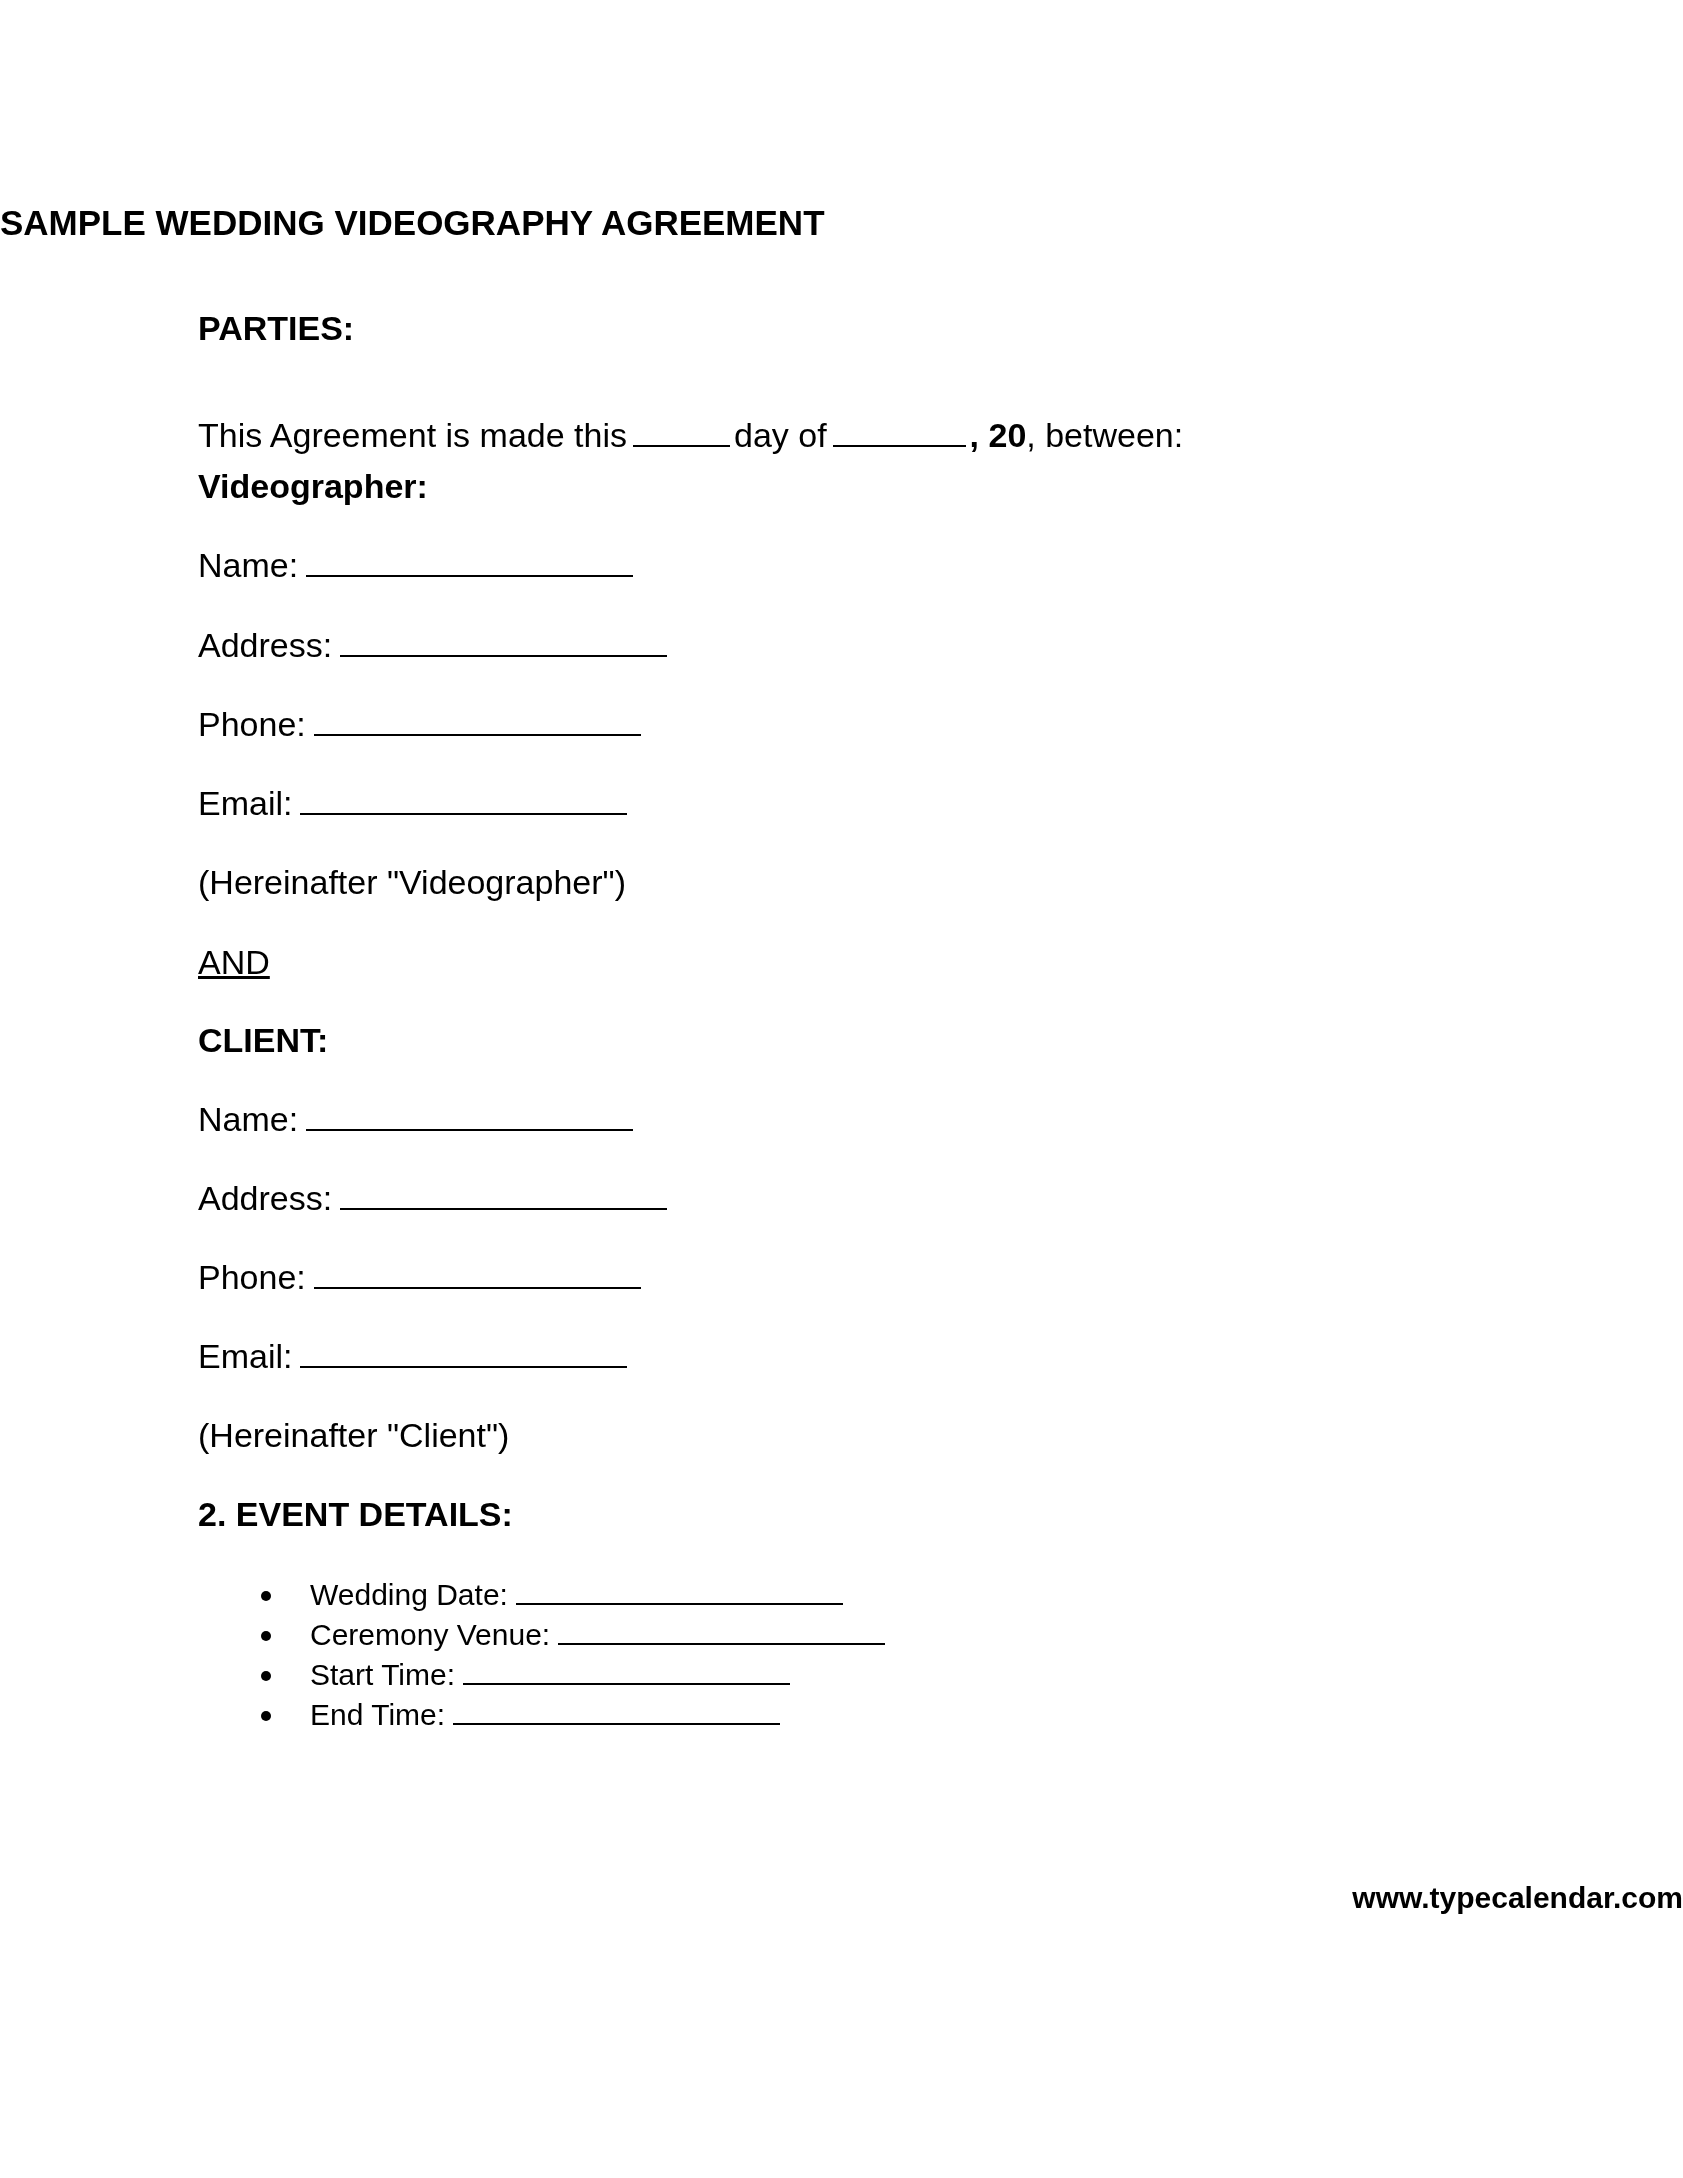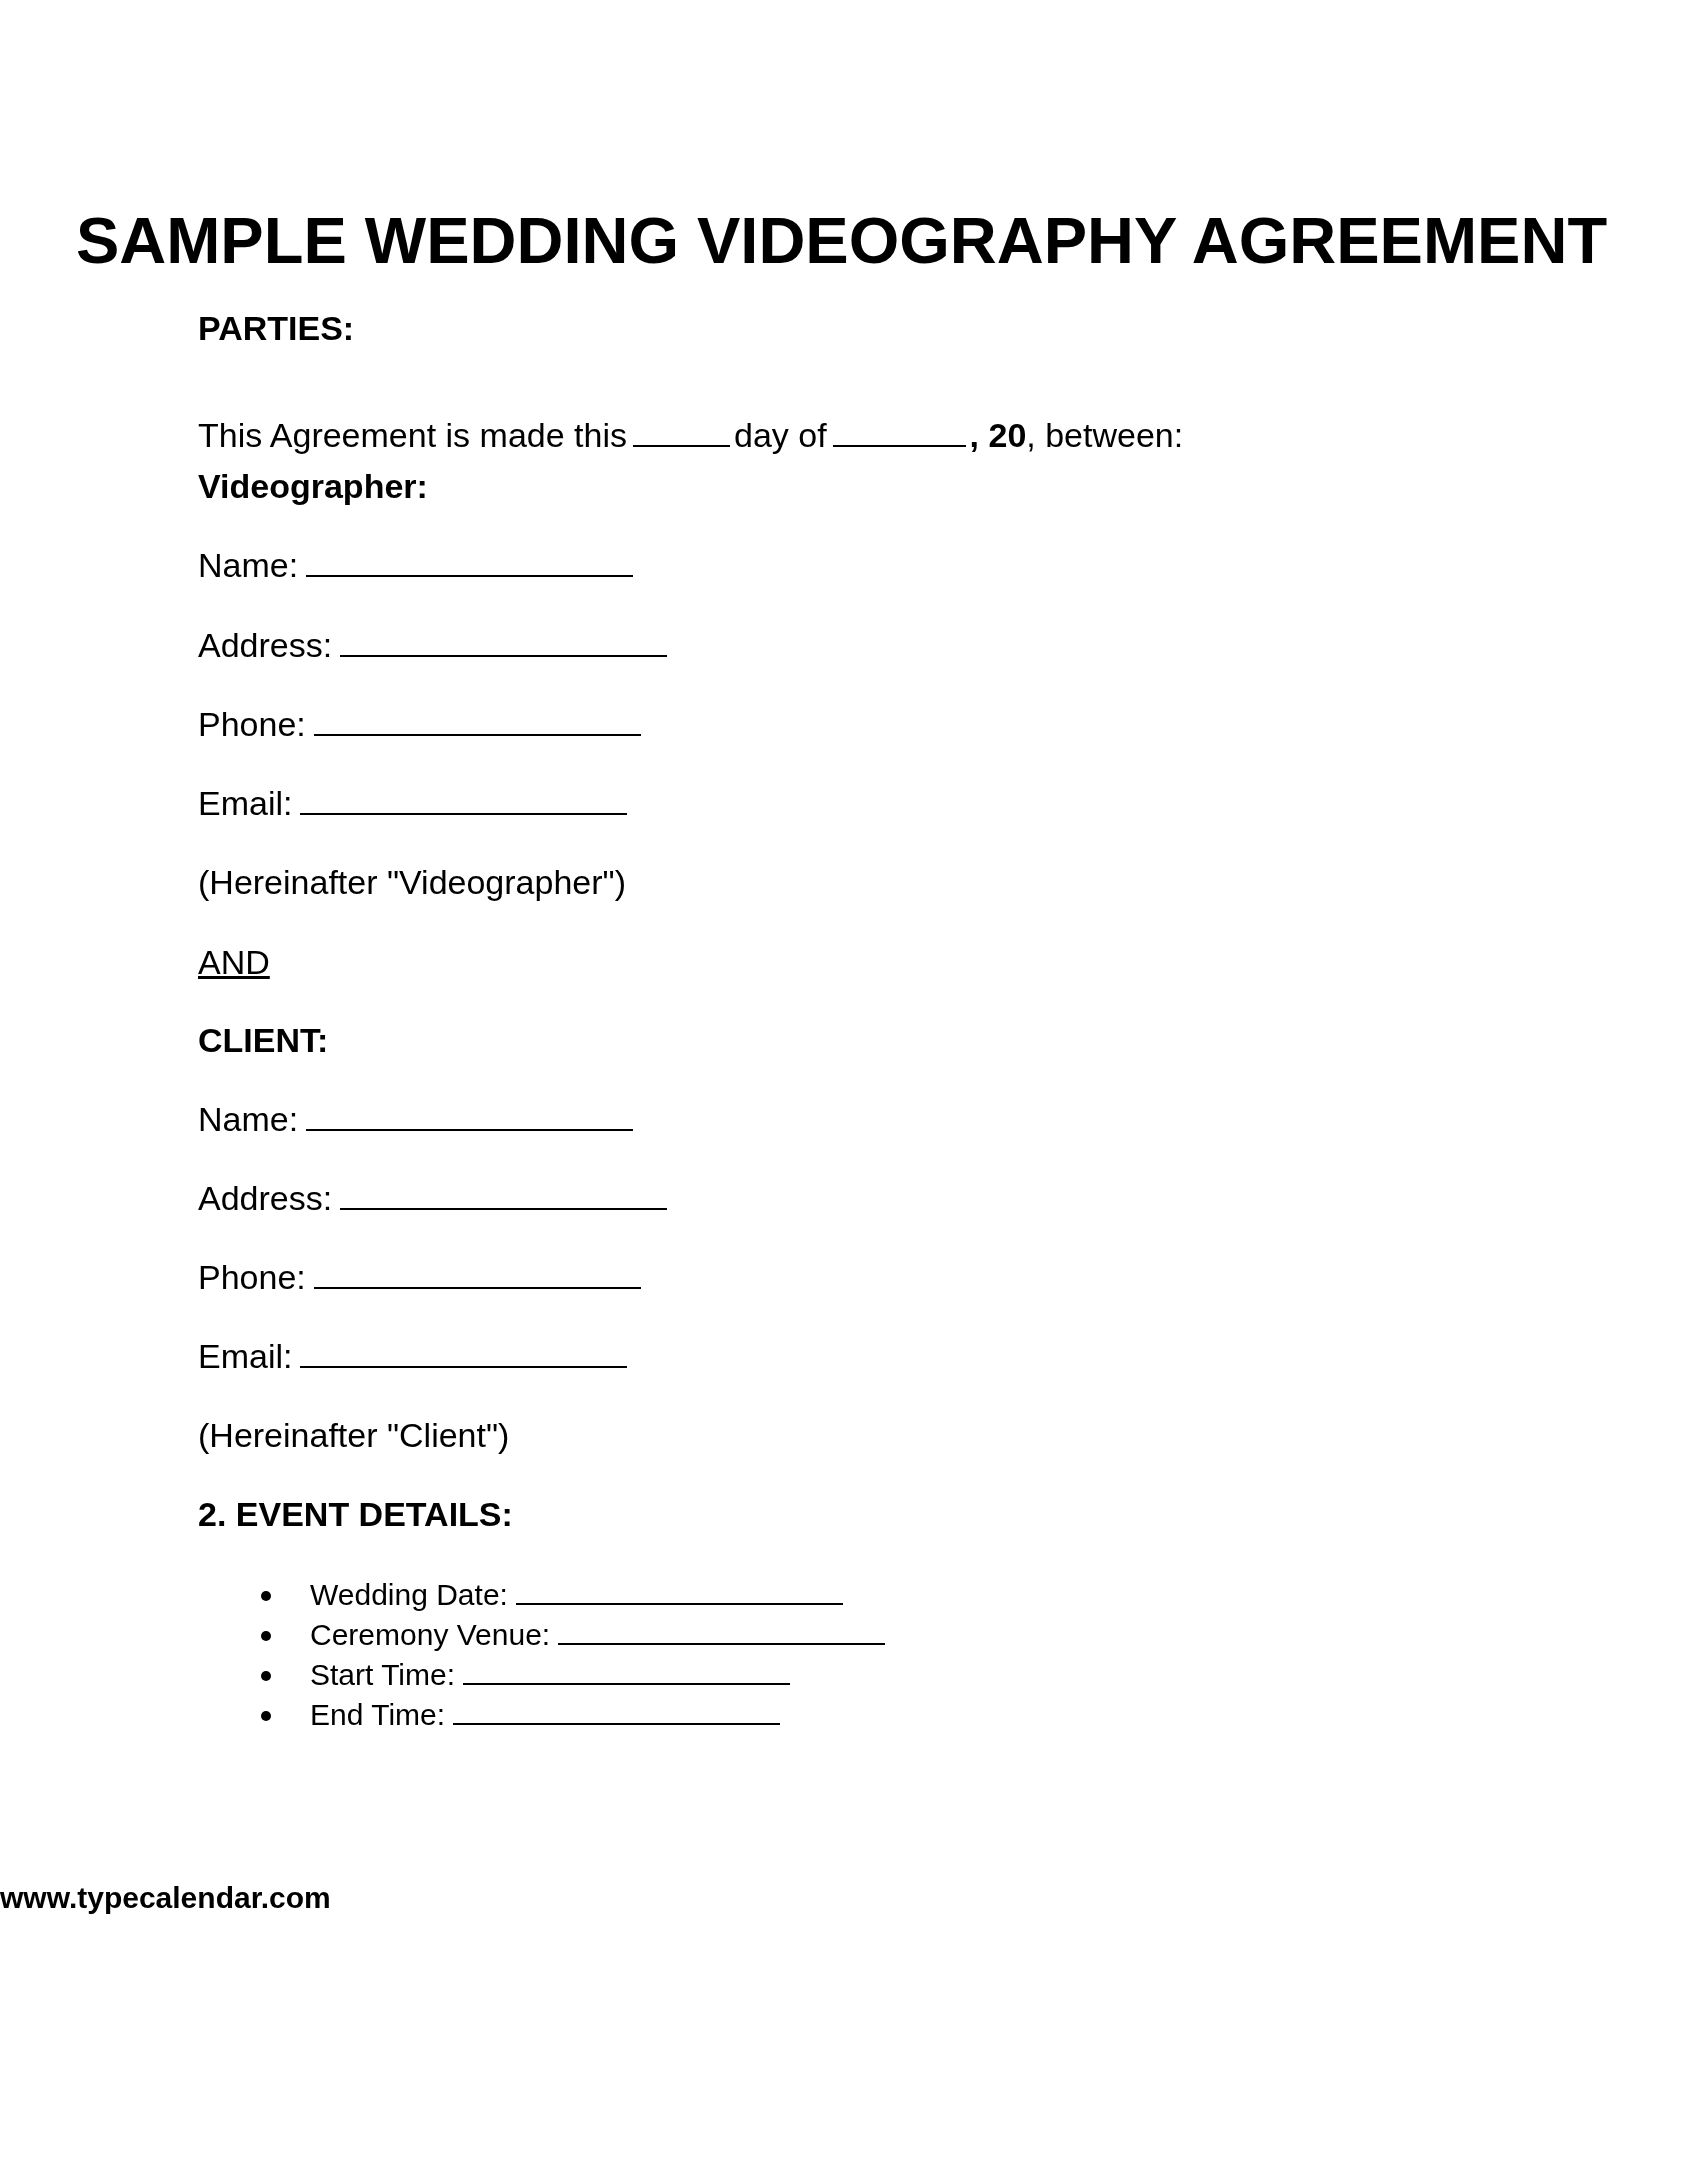--- a/index.html
+++ b/index.html
@@ -1,28 +1,28 @@
 <!DOCTYPE html>
 <html><head>
 <meta charset="utf-8">
 <style>
   html, body { margin:0; padding:0; background:#ffffff; }
   body { width:1683px; height:2178px; position:relative; overflow:hidden;
          font-family:"Liberation Sans", "DejaVu Sans", sans-serif; color:#000; }
   .page { position:absolute; left:0; top:0; width:1683px; height:2178px; background:#fff; }
-  .title { position:absolute; left:0; width:1683px; top:203px; text-align:center;
-           font-size:65px; font-weight:bold; letter-spacing:0px; }
+  .title { position:absolute; left:0; width:1683px; top:203px; 
+           font-size:35px; font-weight:bold; letter-spacing:0px; }
   .line { position:absolute; left:198px; font-size:34px; white-space:nowrap; }
   .bold { font-weight:bold; }
   .blank { display:inline-block; border-bottom:2px solid #000; height:24px; vertical-align:baseline; margin-left:8px; }
   .blank.inline { margin-left:6px; margin-right:4px; }
   .bullets { position:absolute; left:198px; top:1562px; margin:13px; padding:0; list-style:none; }
   .bullets li { position:relative; font-size:30px; height:40px; line-height:40px; padding-left:99px; white-space:nowrap; }
   .bullets li .dot { position:absolute; left:50px; top:16px; width:10px; height:10px; border-radius:50%; background:#000; }
-  .footer { position:absolute; left:0; width:1683px; top:1881px; text-align:left; font-size:30px; font-weight:bold; }
+  .footer { position:absolute; left:0; width:1683px; top:1881px; text-align:right; font-size:30px; font-weight:bold; }
 </style>
 </head>
 <body>
 
 <div class="page">
 
   <div class="title">SAMPLE WEDDING VIDEOGRAPHY AGREEMENT</div>
 
   <div class="line bold" style="top:309px;">PARTIES:</div>
 

